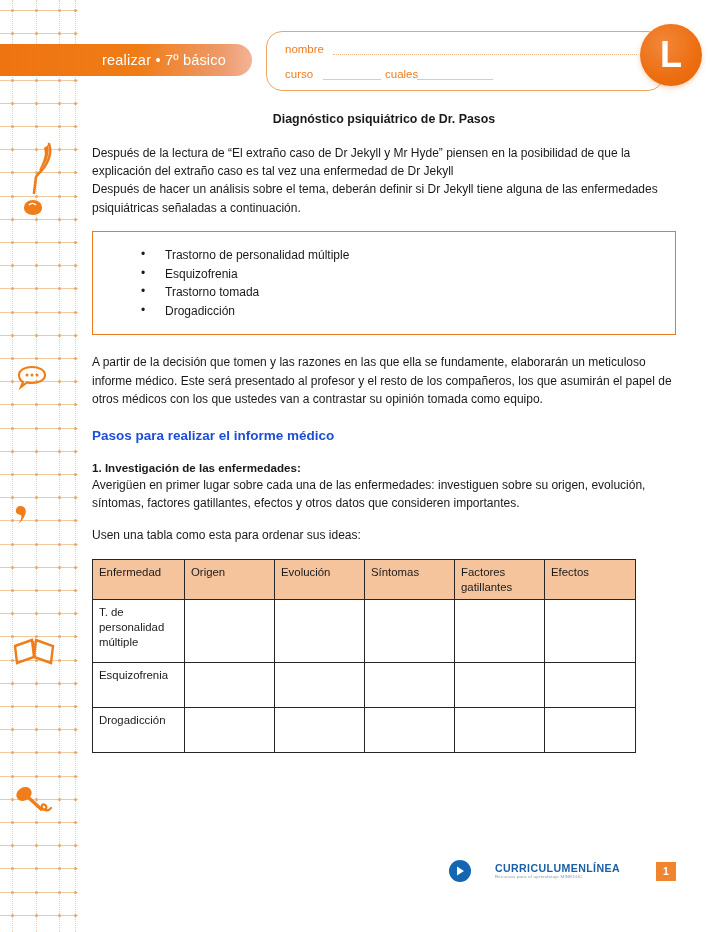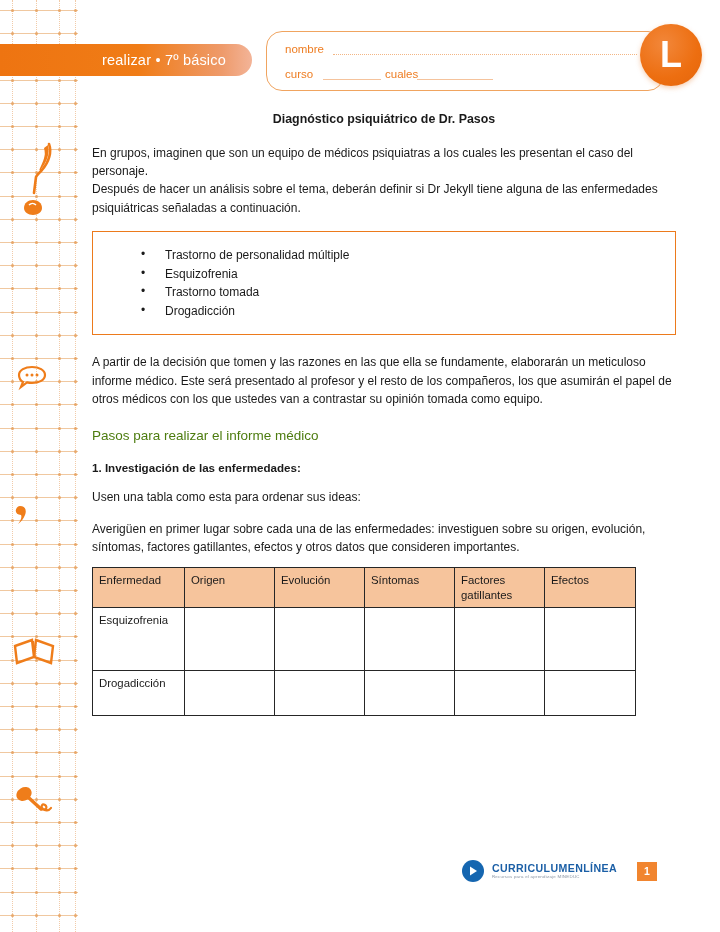--- a/index.html
+++ b/index.html
@@ -178,22 +178,22 @@
   #disease-list li::before {
     content: "\2022";
     position: absolute;
     left: 0; top: -1px;
     font-size: 12px;
     color: #1a1a1a;
   }
 
   #steps-heading {
     font-size: 13.5px;
-    font-weight: normal;
-    color: #4d7c0f;
+    font-weight: bold;
+    color: #1d4ed8;
     margin: 20px 0 18px 0;
   }
 
   .step-label {
     font-size: 11.6px;
     font-weight: bold;
     color: #1a1a1a;
     margin: 0 0 2px 0;
   }
 
@@ -231,24 +231,24 @@
   
   #footer {
     position: absolute;
     left: 0; bottom: 42px;
     width: 720px;
     height: 30px;
     z-index: 3;
   }
   #footer-inner {
     position: absolute;
-    right: 63px; top: 0;
+    right: 44px; top: 0;
     display: flex;
     align-items: center;
-    gap: 8px;
+    gap: 24px;
   }
   #logo-mark {
     width: 22px; height: 22px;
     border-radius: 50%;
     background: #1566b0;
     display: flex; align-items: center; justify-content: center;
   }
   #logo-mark svg { display: block; }
   #logo-text { display: flex; flex-direction: column; line-height: 1; }
   #logo-name {
@@ -548,40 +548,40 @@
 
   <div id="badge-letter">
     <span>L</span>
   </div>
 </div>
 
 <div id="content">
 
   <h1 id="doc-title">Diagnóstico psiquiátrico de Dr. Pasos</h1>
 
-  <p class="para tight">En grupos, imaginen que son un equipo de médicos psiquiatras a los cuales les presentan el caso del personaje.</p>
+  <p class="para tight">Después de la lectura de “El extraño caso de Dr Jekyll y Mr Hyde” piensen en la posibilidad de que la explicación del extraño caso es tal vez una enfermedad de Dr Jekyll</p>
   <p class="para">Después de hacer un análisis sobre el tema, deberán definir si Dr Jekyll tiene alguna de las enfermedades psiquiátricas señaladas a continuación.</p>
 
   <div id="disease-box">
     <ul id="disease-list">
       <li>Trastorno de personalidad múltiple</li>
       <li>Esquizofrenia</li>
       <li>Trastorno tomada</li>
       <li>Drogadicción</li>
     </ul>
   </div>
 
   <p class="para">A partir de la decisión que tomen y las razones en las que ella se fundamente, elaborarán un meticuloso informe médico.  Este será presentado al profesor y el resto de los compañeros, los que asumirán el papel de otros médicos con los que ustedes van a contrastar su opinión tomada como equipo.</p>
 
   <h2 id="steps-heading">Pasos para realizar el informe médico</h2>
 
   <p class="step-label">1. Investigación de las enfermedades:</p>
+  <p class="para">Averigüen en primer lugar sobre cada una de las enfermedades: investiguen sobre su origen, evolución, síntomas, factores gatillantes, efectos y otros datos que consideren importantes.</p>
+
   <p class="para" id="table-intro">Usen una tabla como esta para ordenar sus ideas:</p>
-
-  <p class="para">Averigüen en primer lugar sobre cada una de las enfermedades: investiguen sobre su origen, evolución, síntomas, factores gatillantes, efectos y otros datos que consideren importantes.</p>
 
   <table id="ideas-table">
     <colgroup>
       <col class="c0">
         <col class="c1">
         <col class="c2">
         <col class="c3">
         <col class="c4">
         <col class="c5">
     </colgroup>
@@ -590,20 +590,28 @@
         <th>Enfermedad</th>
         <th>Origen</th>
         <th>Evolución</th>
         <th>Síntomas</th>
         <th>Factores gatillantes</th>
         <th>Efectos</th>
       </tr>
     </thead>
     <tbody>
       <tr>
+        <td>T. de personalidad múltiple</td>
+        <td></td>
+        <td></td>
+        <td></td>
+        <td></td>
+        <td></td>
+      </tr>
+      <tr>
         <td>Esquizofrenia</td>
         <td></td>
         <td></td>
         <td></td>
         <td></td>
         <td></td>
       </tr>
       <tr>
         <td>Drogadicción</td>
         <td></td>

